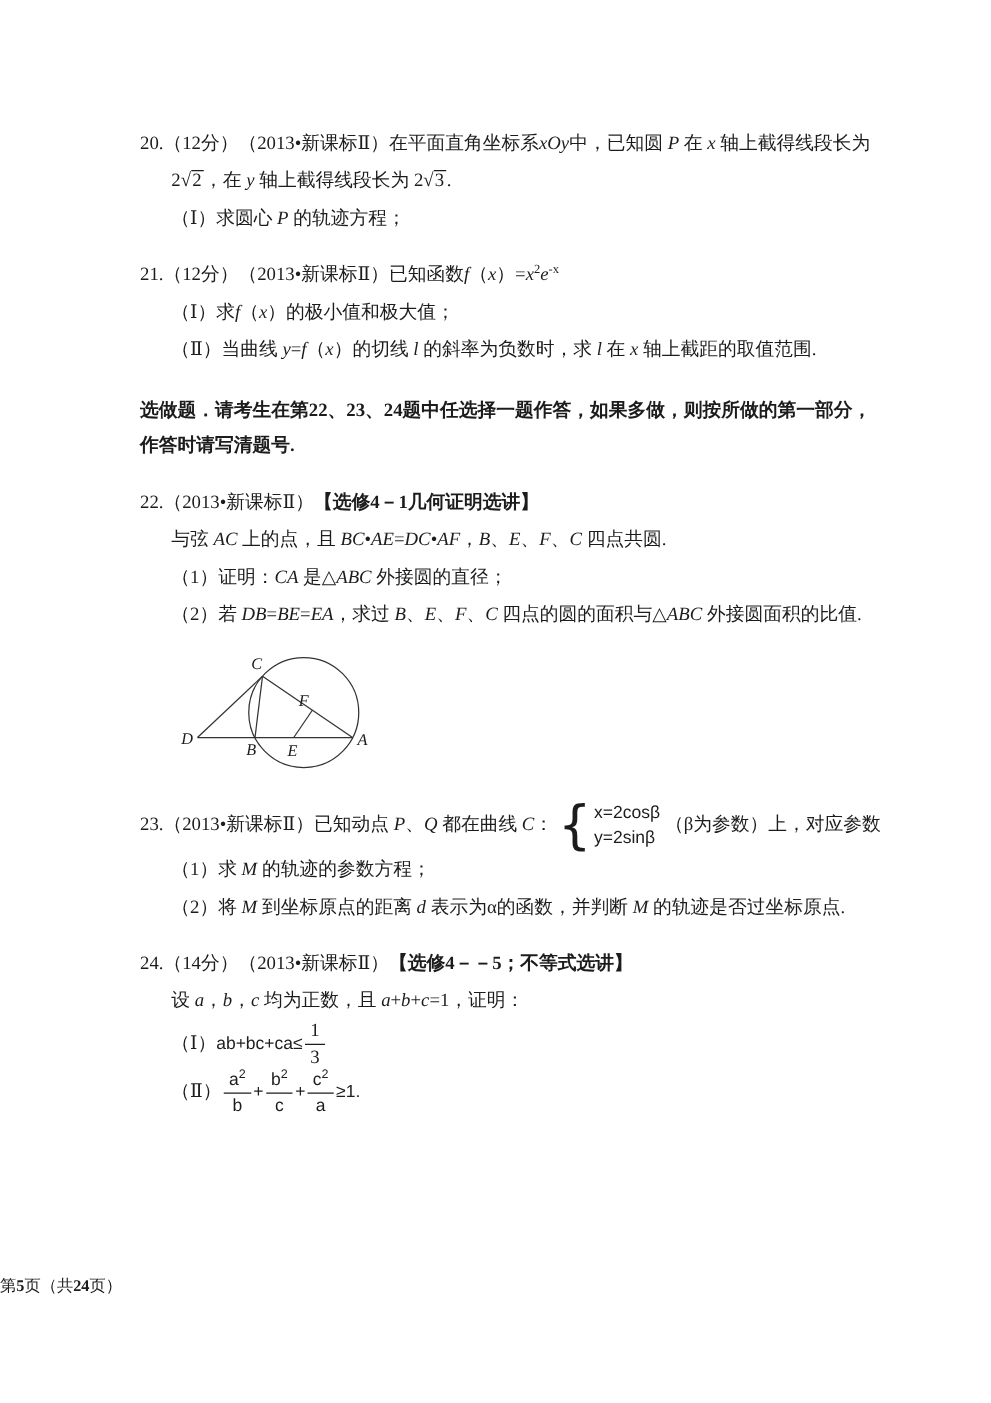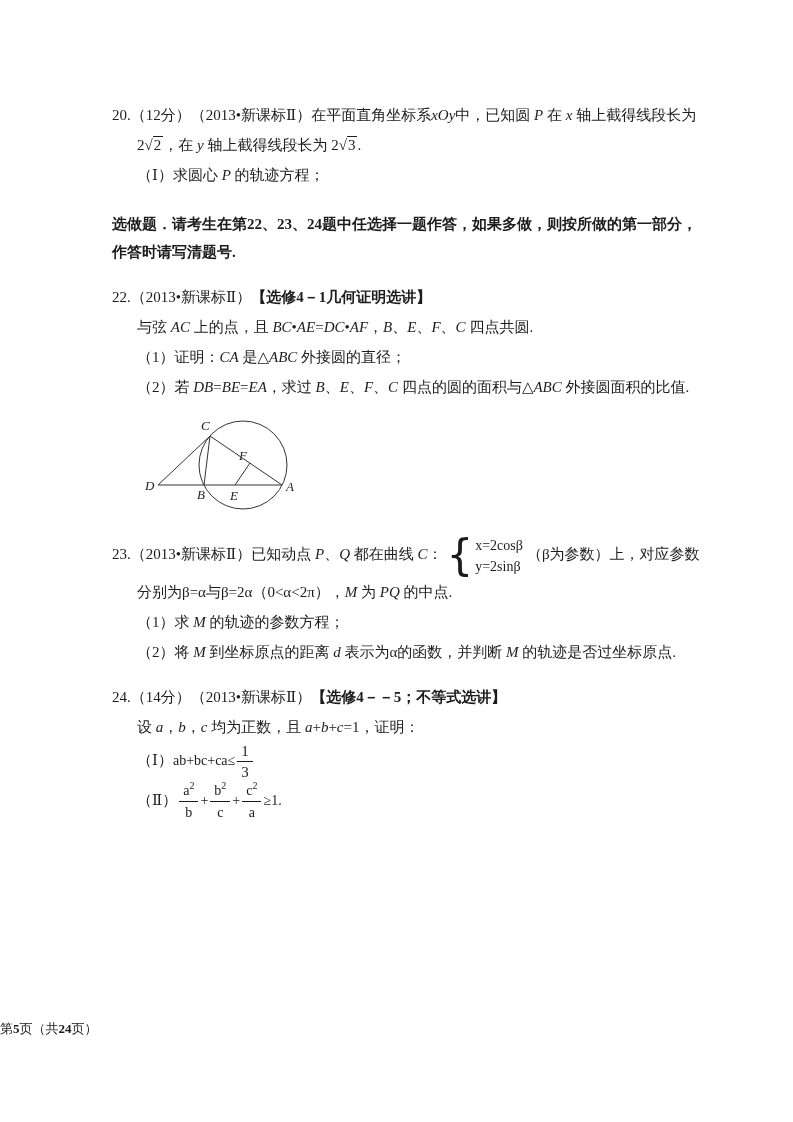--- a/index.html
+++ b/index.html
@@ -10,21 +10,21 @@
     color:#1c1c1c;
   }
   .page { position:relative; width:793px; height:1122px; background:#fff; overflow:hidden; }
   .content { position:absolute; left:112px; top:100px; width:600px; }
   .problem { margin-bottom:15px; }
   .line { font-size:15px; line-height:30px; }
   .ind { padding-left:25px; }
   i { font-style:italic; }
   b { font-weight:bold; }
   sup { font-size:10px; line-height:0; vertical-align:super; }
-  .mono { font-family:Liberation Serif, serif; font-size:14px; }
+  .mono { font-family:Liberation Sans, sans-serif; font-size:14px; }
   .frac { display:inline-flex; flex-direction:column; vertical-align:middle;
           text-align:center; line-height:1.2; margin:0 2px; }
   .frac .fn { display:block; padding:0 4px 1px; border-bottom:1px solid #1c1c1c; }
   .frac .fd { display:block; padding:1px 4px 0; }
   .sqrt { white-space:nowrap; }
   .sqrt .ov { border-top:1.2px solid #1c1c1c; padding:0 2px 0 1px; }
   .cases { display:inline-flex; align-items:center; vertical-align:middle; margin:0 4px; }
   .cases .brace { font-size:42px; line-height:0.8; font-weight:400;
                   font-family:"DejaVu Sans",sans-serif; margin-right:2px; }
   .cases .col { display:inline-flex; flex-direction:column; line-height:1.35; }
@@ -42,20 +42,25 @@
 
 <div class="page">
   <main class="content">
 
     <section class="problem">
       <p class="line">20.（12分）（2013•新课标Ⅱ）在平面直角坐标系<i>xOy</i>中，已知圆 <i>P</i> 在 <i>x</i> 轴上截得线段长为</p>
       <p class="line ind">2<span class="sqrt"><span class="rad">√</span><span class="ov">2</span></span>，在 <i>y</i> 轴上截得线段长为 2<span class="sqrt"><span class="rad">√</span><span class="ov">3</span></span>.</p>
       <p class="line ind">（Ⅰ）求圆心 <i>P</i> 的轨迹方程；</p>
     </section>
 
+    <section class="problem">
+      <p class="line">21.（12分）（2013•新课标Ⅱ）已知函数<i>f</i>（<i>x</i>）=<i>x</i><sup>2</sup><i>e</i><sup>-x</sup></p>
+      <p class="line ind">（Ⅰ）求<i>f</i>（<i>x</i>）的极小值和极大值；</p>
+      <p class="line ind">（Ⅱ）当曲线 <i>y</i>=<i>f</i>（<i>x</i>）的切线 <i>l</i> 的斜率为负数时，求 <i>l</i> 在 <i>x</i> 轴上截距的取值范围.</p>
+    </section>
 
     <section class="note">
       <span>选做题．请考生在第22、23、24题中任选择一题作答，如果多做，则按所做的第一部分，</span><br>
       <span>作答时请写清题号.</span>
     </section>
 
     <section class="problem">
       <p class="line">22.（2013•新课标Ⅱ）<b>【选修4－1几何证明选讲】</b></p>
       <p class="line ind">与弦 <i>AC</i> 上的点，且 <i>BC</i>•<i>AE</i>=<i>DC</i>•<i>AF</i>，<i>B</i>、<i>E</i>、<i>F</i>、<i>C</i> 四点共圆.</p>
       <p class="line ind">（1）证明：<i>CA</i> 是△<i>ABC</i> 外接圆的直径；</p>
@@ -80,21 +85,20 @@
     </section>
 
     <section class="problem">
       <p class="line">23.（2013•新课标Ⅱ）已知动点 <i>P</i>、<i>Q</i> 都在曲线 <i>C</i>：<span class="cases">
             <span class="brace">{</span>
             <span class="col">
               <span class="case-row"><span class="mono">x=2cosβ</span></span>
               <span class="case-row"><span class="mono">y=2sinβ</span></span>
             </span>
           </span>（β为参数）上，对应参数</p>
-      <p class="line ind">分别为β=α与β=2α（0&lt;α&lt;2π），<i>M</i> 为 <i>PQ</i> 的中点.</p>
       <p class="line ind">（1）求 <i>M</i> 的轨迹的参数方程；</p>
       <p class="line ind">（2）将 <i>M</i> 到坐标原点的距离 <i>d</i> 表示为α的函数，并判断 <i>M</i> 的轨迹是否过坐标原点.</p>
     </section>
 
     <section class="problem">
       <p class="line">24.（14分）（2013•新课标Ⅱ）<b>【选修4－－5；不等式选讲】</b></p>
       <p class="line ind">设 <i>a</i>，<i>b</i>，<i>c</i> 均为正数，且 <i>a</i>+<i>b</i>+<i>c</i>=1，证明：</p>
       <p class="line ind">（Ⅰ）<span class="mono">ab+bc+ca≤</span><span class="frac">
             <span class="fn">1</span>
             <span class="fd">3</span>

